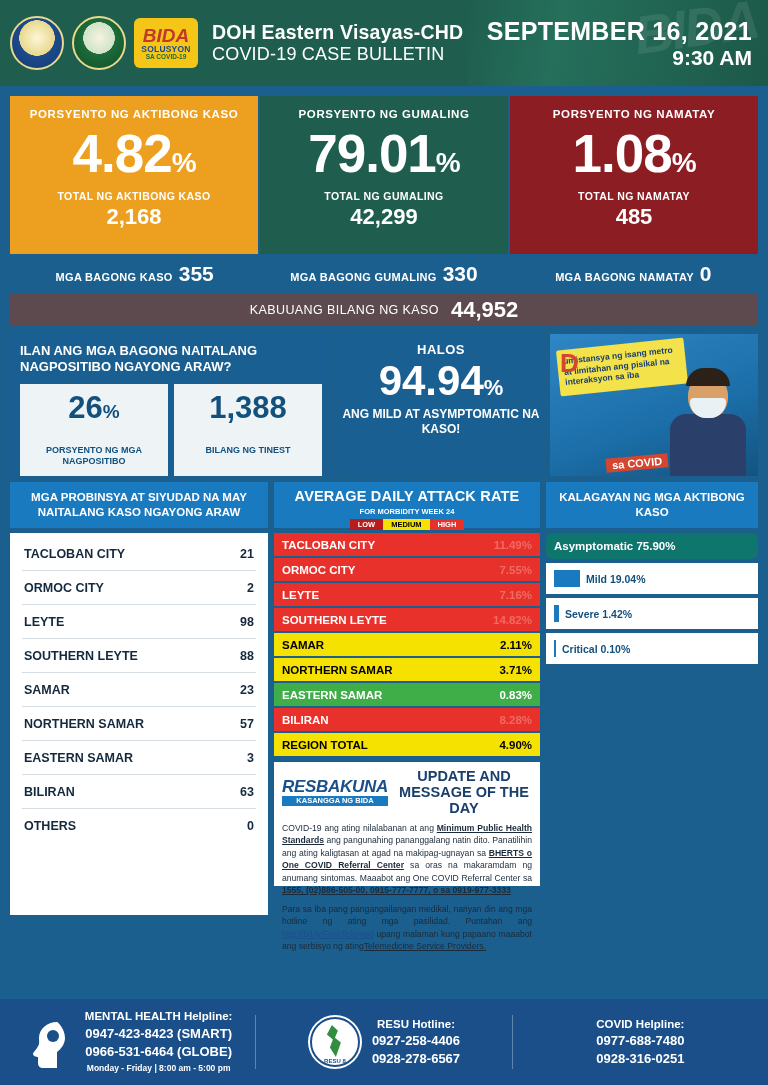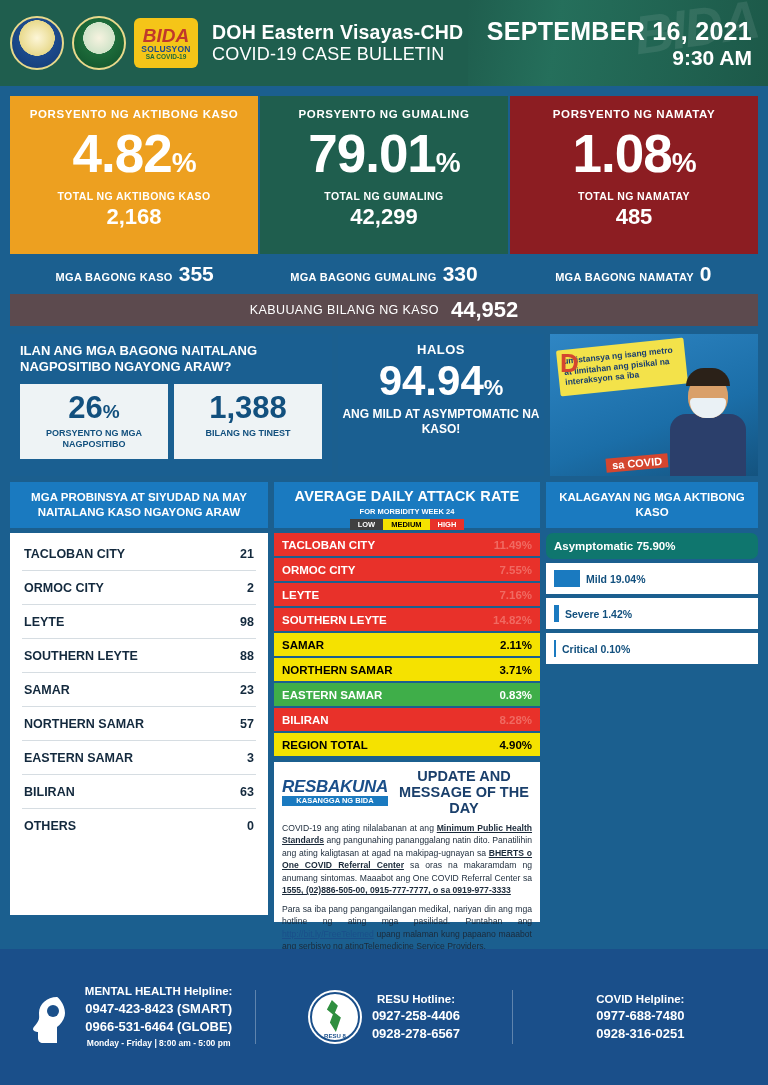--- a/index.html
+++ b/index.html
@@ -77,21 +77,21 @@
   .total-bar .tv { font-size: 22px; font-weight: bold; margin-left: 12px;}
 
   
   .pos-row { display: flex; margin: 8px 10px 0 10px; gap: 6px; height: 142px;}
   .pos-left { flex: 0 0 322px; background: #1a5f91; padding: 9px 10px; }
   .pos-left .q { color: #fff; font-size: 13px; font-weight: bold; line-height: 1.25; text-align:left;}
   .pos-cards { display: flex; gap: 6px; margin-top: 8px;}
   .pos-card { flex: 1; background: #eef3f5; text-align: center; padding: 8px 4px 9px; }
   .pos-card .v { font-size: 31px; font-weight: bold; color: #12507e; line-height: 1;}
   .pos-card .v .pct { font-size: 19px;}
-  .pos-card .c { font-size: 9px; font-weight: bold; color: #12507e; margin-top: 5px; line-height:1.25;}
+  .pos-card .c { font-size: 9px; font-weight: bold; color: #12507e; margin-top: 22px; line-height:1.25;}
   .pos-mid { flex: 1; background: #1a5f91; color: #fff; text-align: center; padding-top: 8px;}
   .pos-mid .m1 { font-size: 13px; font-weight: bold; letter-spacing: .5px;}
   .pos-mid .m2 { font-size: 42px; font-weight: bold; line-height: 1.05; margin-top: 2px;}
   .pos-mid .m2 .pct { font-size: 22px;}
   .pos-mid .m3 { font-size: 12px; font-weight: bold; line-height: 1.25; margin-top: 4px;}
   .pos-img {
     flex: 0 0 208px; background: #1b6ea8; position: relative; overflow:hidden;
   }
   .pos-img .sky { position:absolute; inset:0; background: linear-gradient(160deg,#2f86c4 0%, #1b6ea8 60%, #14537f 100%);}
   .pos-img .speech {
@@ -117,21 +117,21 @@
   .col-head {
     background: #1a7ac0; color: #fff; text-align: center; font-weight: bold;
     font-size: 11.5px; padding: 8px 6px; line-height: 1.3; height: 46px;
     display:flex; align-items:center; justify-content:center;
   }
   .col-head.adr { background:#1a7ac0; display:block; padding-top:5px;}
   .col-head.adr .h1 { font-size: 14.5px; letter-spacing:.2px;}
   .col-head.adr .h2 { font-size: 7.5px; margin-top: 1px;}
   .legend { display:flex; justify-content:center; gap:0; margin-top:2px;}
   .legend span { font-size: 7.5px; font-weight:bold; padding: 1px 8px; color:#000;}
-  .lg-low { background:#404040; color:#fff !important;}
+  .lg-low { background:#b91c1c; color:#fff !important;}
   .lg-med { background:#f5e200;}
   .lg-high { background:#e8312a; color:#fff !important;}
 
   
   .prov-box { background:#fff; margin-top: 5px; padding: 4px 12px 2px; height: 382px;}
   .prov-row {
     display:flex; justify-content:space-between; align-items:center;
     font-size: 12.5px; font-weight: bold; color: #13293d;
     padding: 9.5px 2px 9.5px; border-bottom: 1px solid #d6dde2;
   }
@@ -143,42 +143,42 @@
     display:flex; justify-content:space-between; align-items:center;
     font-size: 11.5px; font-weight: bold; padding: 5.5px 8px; margin-bottom: 2px;
   }
   .adr-row.high { background:#e8312a; color:#c2211b; }
   .adr-row.med { background:#f5e200; color:#000; }
   .adr-row.low { background:#3fae49; color:#fff; }
   .adr-row.high .nm { color:#fff;}
   .adr-row.high .vl { color:#f06a62;}
 
   
-  .msg-box { background:#fff; margin-top: 6px; padding: 6px 8px 8px; height: 160px;}
+  .msg-box { background:#fff; margin-top: 6px; padding: 6px 8px 8px; height: 124px;}
   .msg-head { display:flex; align-items:center; gap: 8px; }
   .resbak { line-height:1;}
   .resbak .r1 { font-size: 17px; font-weight: bold; color:#1a4f8a; font-style: italic; letter-spacing:-.3px;}
   .resbak .r2 { font-size: 7.5px; font-weight:bold; color:#fff; background:#1a7ac0; text-align:center; padding:1px 3px; margin-top:1px;}
   .msg-title { flex:1; text-align:center; font-size: 14.5px; font-weight:bold; color:#1a3f6b; }
   .msg-p { font-size: 8.6px; color:#1b2a3a; line-height: 1.45; margin-top: 6px; text-align: justify;}
   .msg-p u { text-decoration: underline;}
   .msg-p b { font-weight: bold; }
   .msg-link { color:#1a4f8a; text-decoration: underline;}
 
   
   .acs-box { margin-top: 5px; }
   .acs-item { background:#fff; margin-bottom: 4px; padding: 7px 8px; display:flex; align-items:center; gap:6px;}
   .acs-bar { background:#1a7ac0; height: 17px; }
   .acs-item .txt { font-size: 10.5px; font-weight: bold; color:#12507e; white-space: nowrap;}
   .acs-item.asym { background:#0f766e;border-radius:7px; }
   .acs-item.asym .txt { color:#fff; font-size: 11.5px;}
 
   
   .footer {
-    position:absolute; left:0; right:0; bottom:0; height: 136px; background:#1a4f8a;
+    position:absolute; left:0; right:0; bottom:0; height: 86px; background:#1a4f8a;
     display:flex; align-items:center; color:#fff;
   }
   .f-sec { flex:1; display:flex; align-items:center; justify-content:center; gap:10px;}
   .f-sec.bordered { border-left: 1px solid rgba(255,255,255,.3); border-right: 1px solid rgba(255,255,255,.3);}
   .f-txt { text-align:center; line-height:1.35;}
   .f-txt .ft1 { font-size: 11.5px; font-weight:bold;}
   .f-txt .ft2 { font-size: 13px; font-weight:bold;}
   .f-txt .ft3 { font-size: 8.5px; font-weight:bold; margin-top:3px;}
   .head-icon { width: 52px; height: 52px; }
   .resu-logo { width: 54px; height: 54px; border-radius: 50%; background: #fff; position:relative; overflow:hidden;}

